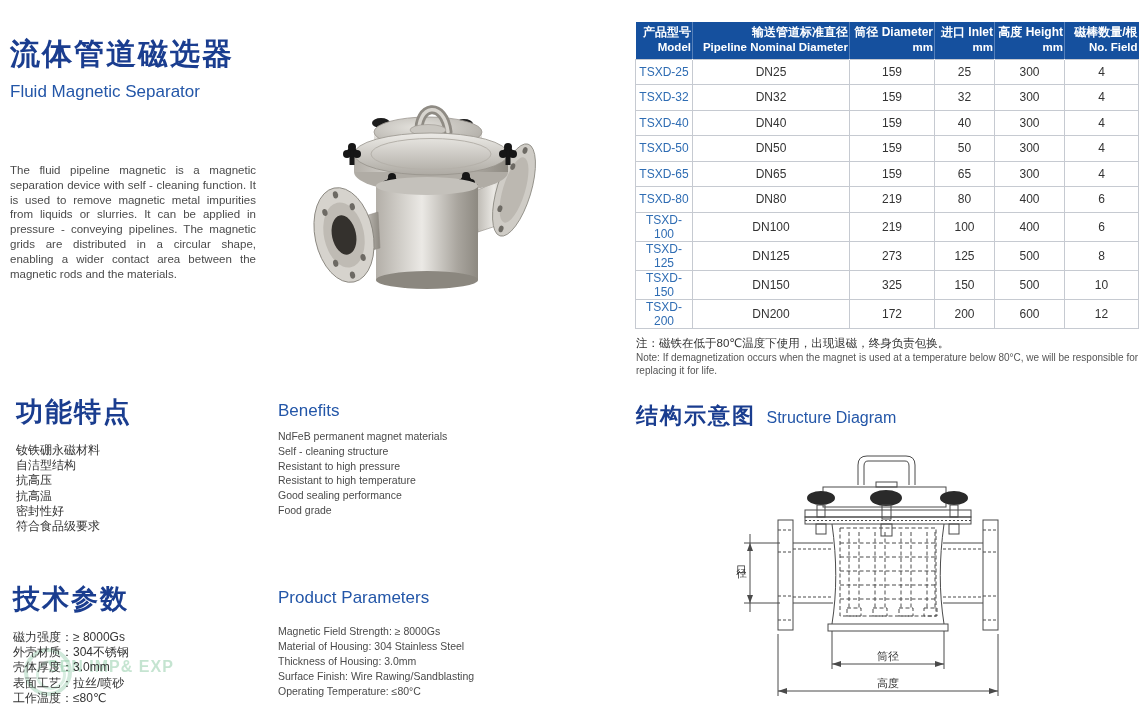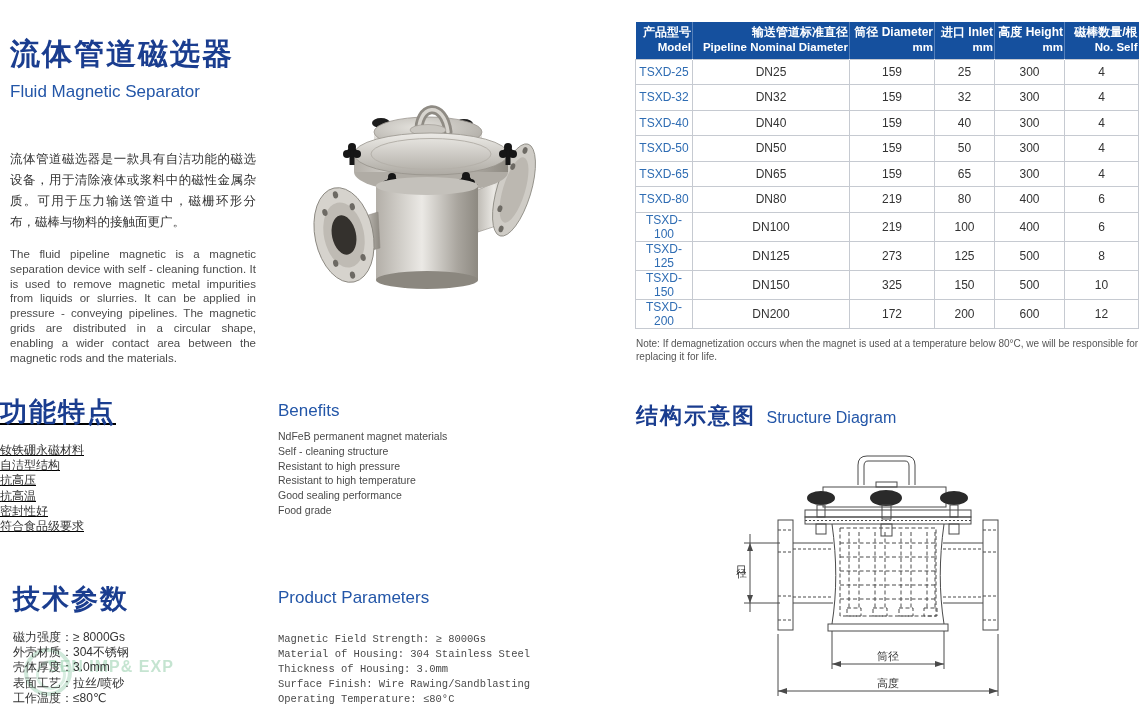--- a/index.html
+++ b/index.html
@@ -33,32 +33,32 @@
   table.spec tbody td.model { color:#2e6cb3;margin-top:6px; }
   .note { position:absolute; left:636px; top:336px; width:505px; }
   .note-zh { font-size:11.5px; color:#333; line-height:14px; }
   .note-en { font-size:10px; color:#555; line-height:13px; margin-top:1px; }
 
   
   .sec-zh { font-size:27px; font-weight:bold; color:#1a3d8f; letter-spacing:2px; }
   .sec-en { font-size:17px; color:#2356a8; }
 
   
-  .features-zh { position:absolute; left:0; top:394px;text-decoration:underline; }
+  .features-zh { position:absolute; left:16px; top:394px; }
   .features-zh .list { margin-top:13px; }
   .features-zh .list .li { font-size:12px; color:#333; line-height:15.2px; }
   .benefits { position:absolute; left:278px; top:401px; }
   .benefits .list { margin-top:8px; }
   .benefits .list .li { font-size:10.5px; color:#4a4a4a; line-height:14.8px; }
 
   .params-zh { position:absolute; left:13px; top:581px; z-index:2; }
   .params-zh .list { margin-top:13px; }
   .params-zh .list .li { font-size:12px; color:#333; line-height:15.2px; }
   .params-en { position:absolute; left:278px; top:588px; z-index:2; }
-  .params-en .list { margin-top:24px;font-family:Liberation Mono, monospace; }
+  .params-en .list { margin-top:16px; }
   .params-en .list .li { font-size:10.5px; color:#4a4a4a; line-height:15px; }
 
   
   .structure-hd { position:absolute; left:636px; top:401px; white-space:nowrap; }
   .structure-hd .sec-zh { font-size:22px; display:inline; }
   .structure-hd .sec-en { font-size:16px; display:inline; margin-left:6px; }
   .diagram { position:absolute; left:736px; top:438px; width:268px; height:266px; }
 
   
   .watermark { position:absolute; left:18px; top:646px; z-index:1; pointer-events:none; }
@@ -74,21 +74,20 @@
 <body>
 
 <div class="page">
 
   <div class="hdr">
     <div class="title-zh">流体管道磁选器</div>
     <div class="title-en">Fluid Magnetic Separator</div>
   </div>
 
   <div class="intro">
-    <div class="intro-zh">流体管道磁选器是一款具有自洁功能的磁选设备，用于清除液体或浆料中的磁性金属杂质。可用于压力输送管道中，磁栅环形分布，磁棒与物料的接触面更广。</div>
     <div class="intro-en">The fluid pipeline magnetic is a magnetic separation device with self - cleaning function. It is used to remove magnetic metal impurities from liquids or slurries. It can be applied in pressure - conveying pipelines. The magnetic grids are distributed in a circular shape, enabling a wider contact area between the magnetic rods and the materials.</div>
   </div>
 
   <div class="photo">
     <svg width="350" height="252" viewBox="0 0 350 252">
       <defs>
         <linearGradient id="steelH" x1="0" y1="0" x2="1" y2="0">
           <stop offset="0" stop-color="#b3afa8"></stop>
             <stop offset="0.45" stop-color="#ebe9e5"></stop>
           <stop offset="0.8" stop-color="#a9a59e"></stop>
@@ -189,21 +188,21 @@
           <col style="width:70px">
           <col style="width:74px">
       </colgroup>
       <thead>
           <tr id="spec-head-row">
             <th><span>产品型号</span><span class="h2">Model</span></th>
             <th><span>输送管道标准直径</span><span class="h2">Pipeline Nominal Diameter</span></th>
             <th><span>筒径 Diameter</span><span class="h2">mm</span></th>
             <th><span>进口 Inlet</span><span class="h2">mm</span></th>
             <th><span>高度 Height</span><span class="h2">mm</span></th>
-            <th><span>磁棒数量/根</span><span class="h2">No. Self</span></th>
+            <th><span>磁棒数量/根</span><span class="h2">No. Field</span></th>
           </tr>
         </thead>
       <tbody id="spec-body">
           <tr>
             <td class="model">TSXD-25</td>
             <td>DN25</td>
             <td>159</td>
             <td>25</td>
             <td>300</td>
             <td>4</td>
@@ -278,20 +277,21 @@
             <td>172</td>
             <td>200</td>
             <td>600</td>
             <td>12</td>
           </tr>
         </tbody>
     </table>
   </div>
 
   <div class="note">
+    <div class="note-zh">注：磁铁在低于80℃温度下使用，出现退磁，终身负责包换。</div>
     <div class="note-en">Note: If demagnetization occurs when the magnet is used at a temperature below 80°C, we will be responsible for replacing it for life.</div>
   </div>
 
   <div class="features-zh">
     <div class="sec-zh">功能特点</div>
     <div class="list">
         <div class="li">钕铁硼永磁材料</div>
         <div class="li">自洁型结构</div>
         <div class="li">抗高压</div>
         <div class="li">抗高温</div>

